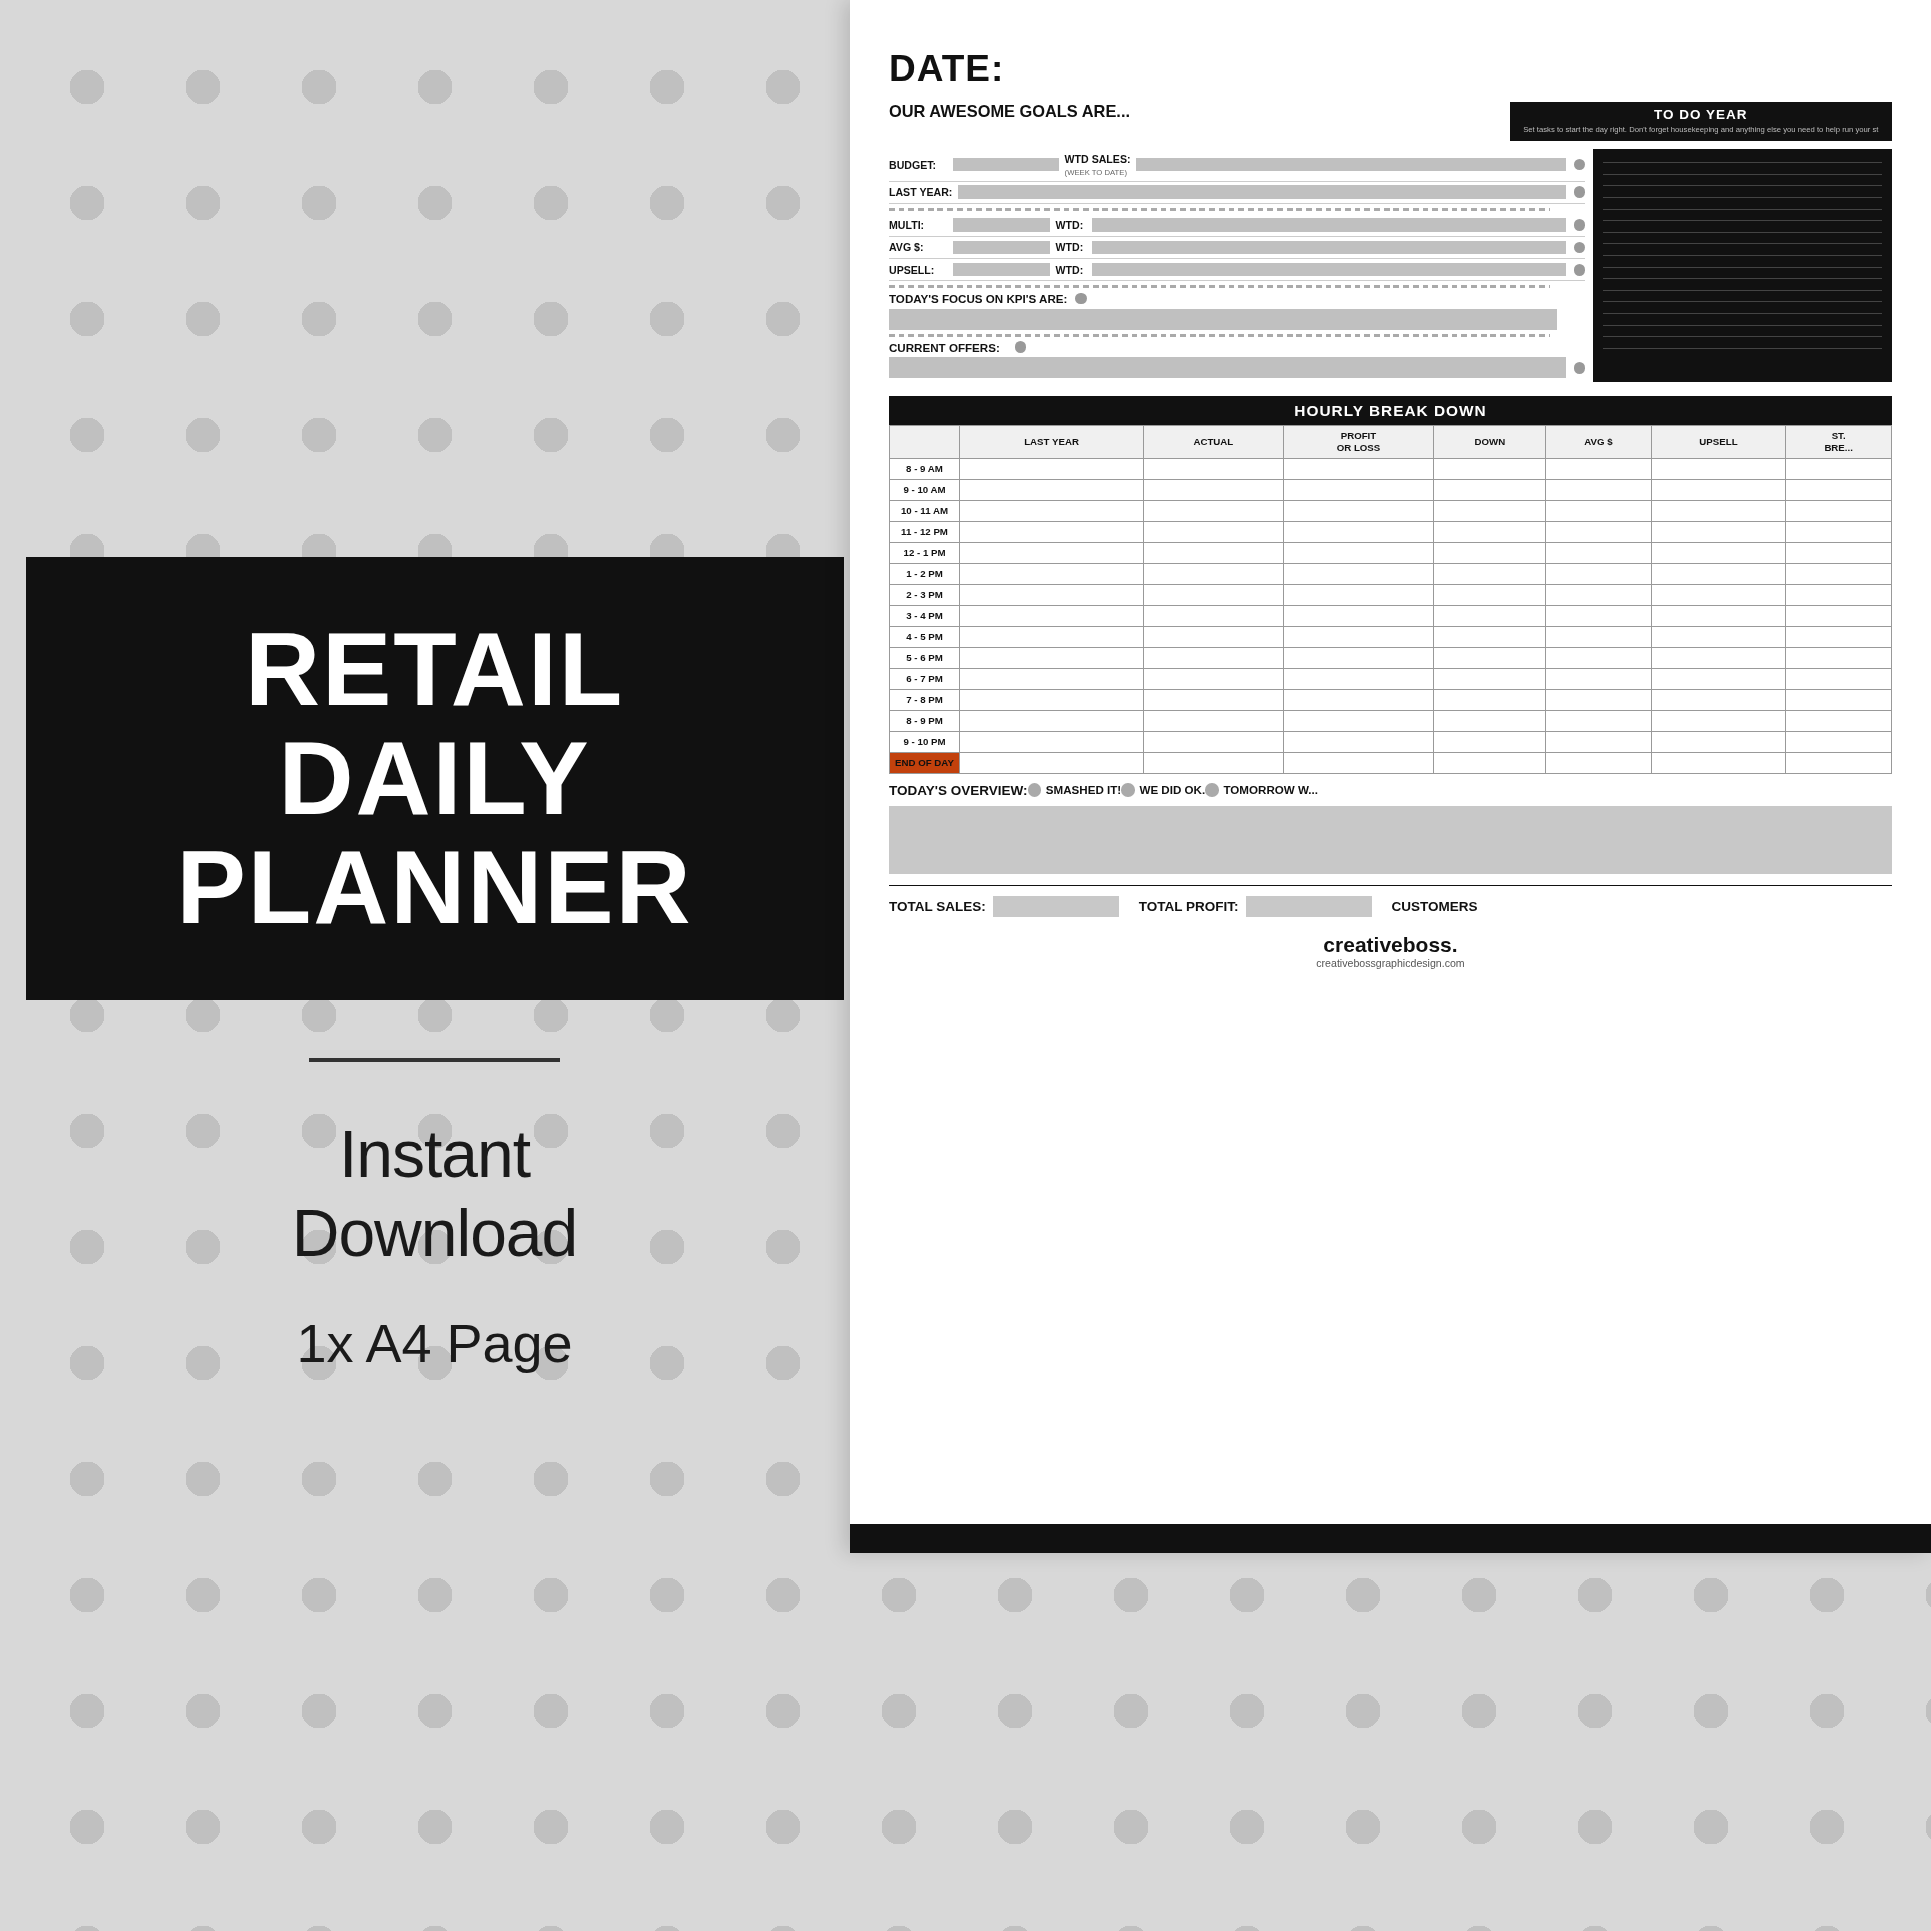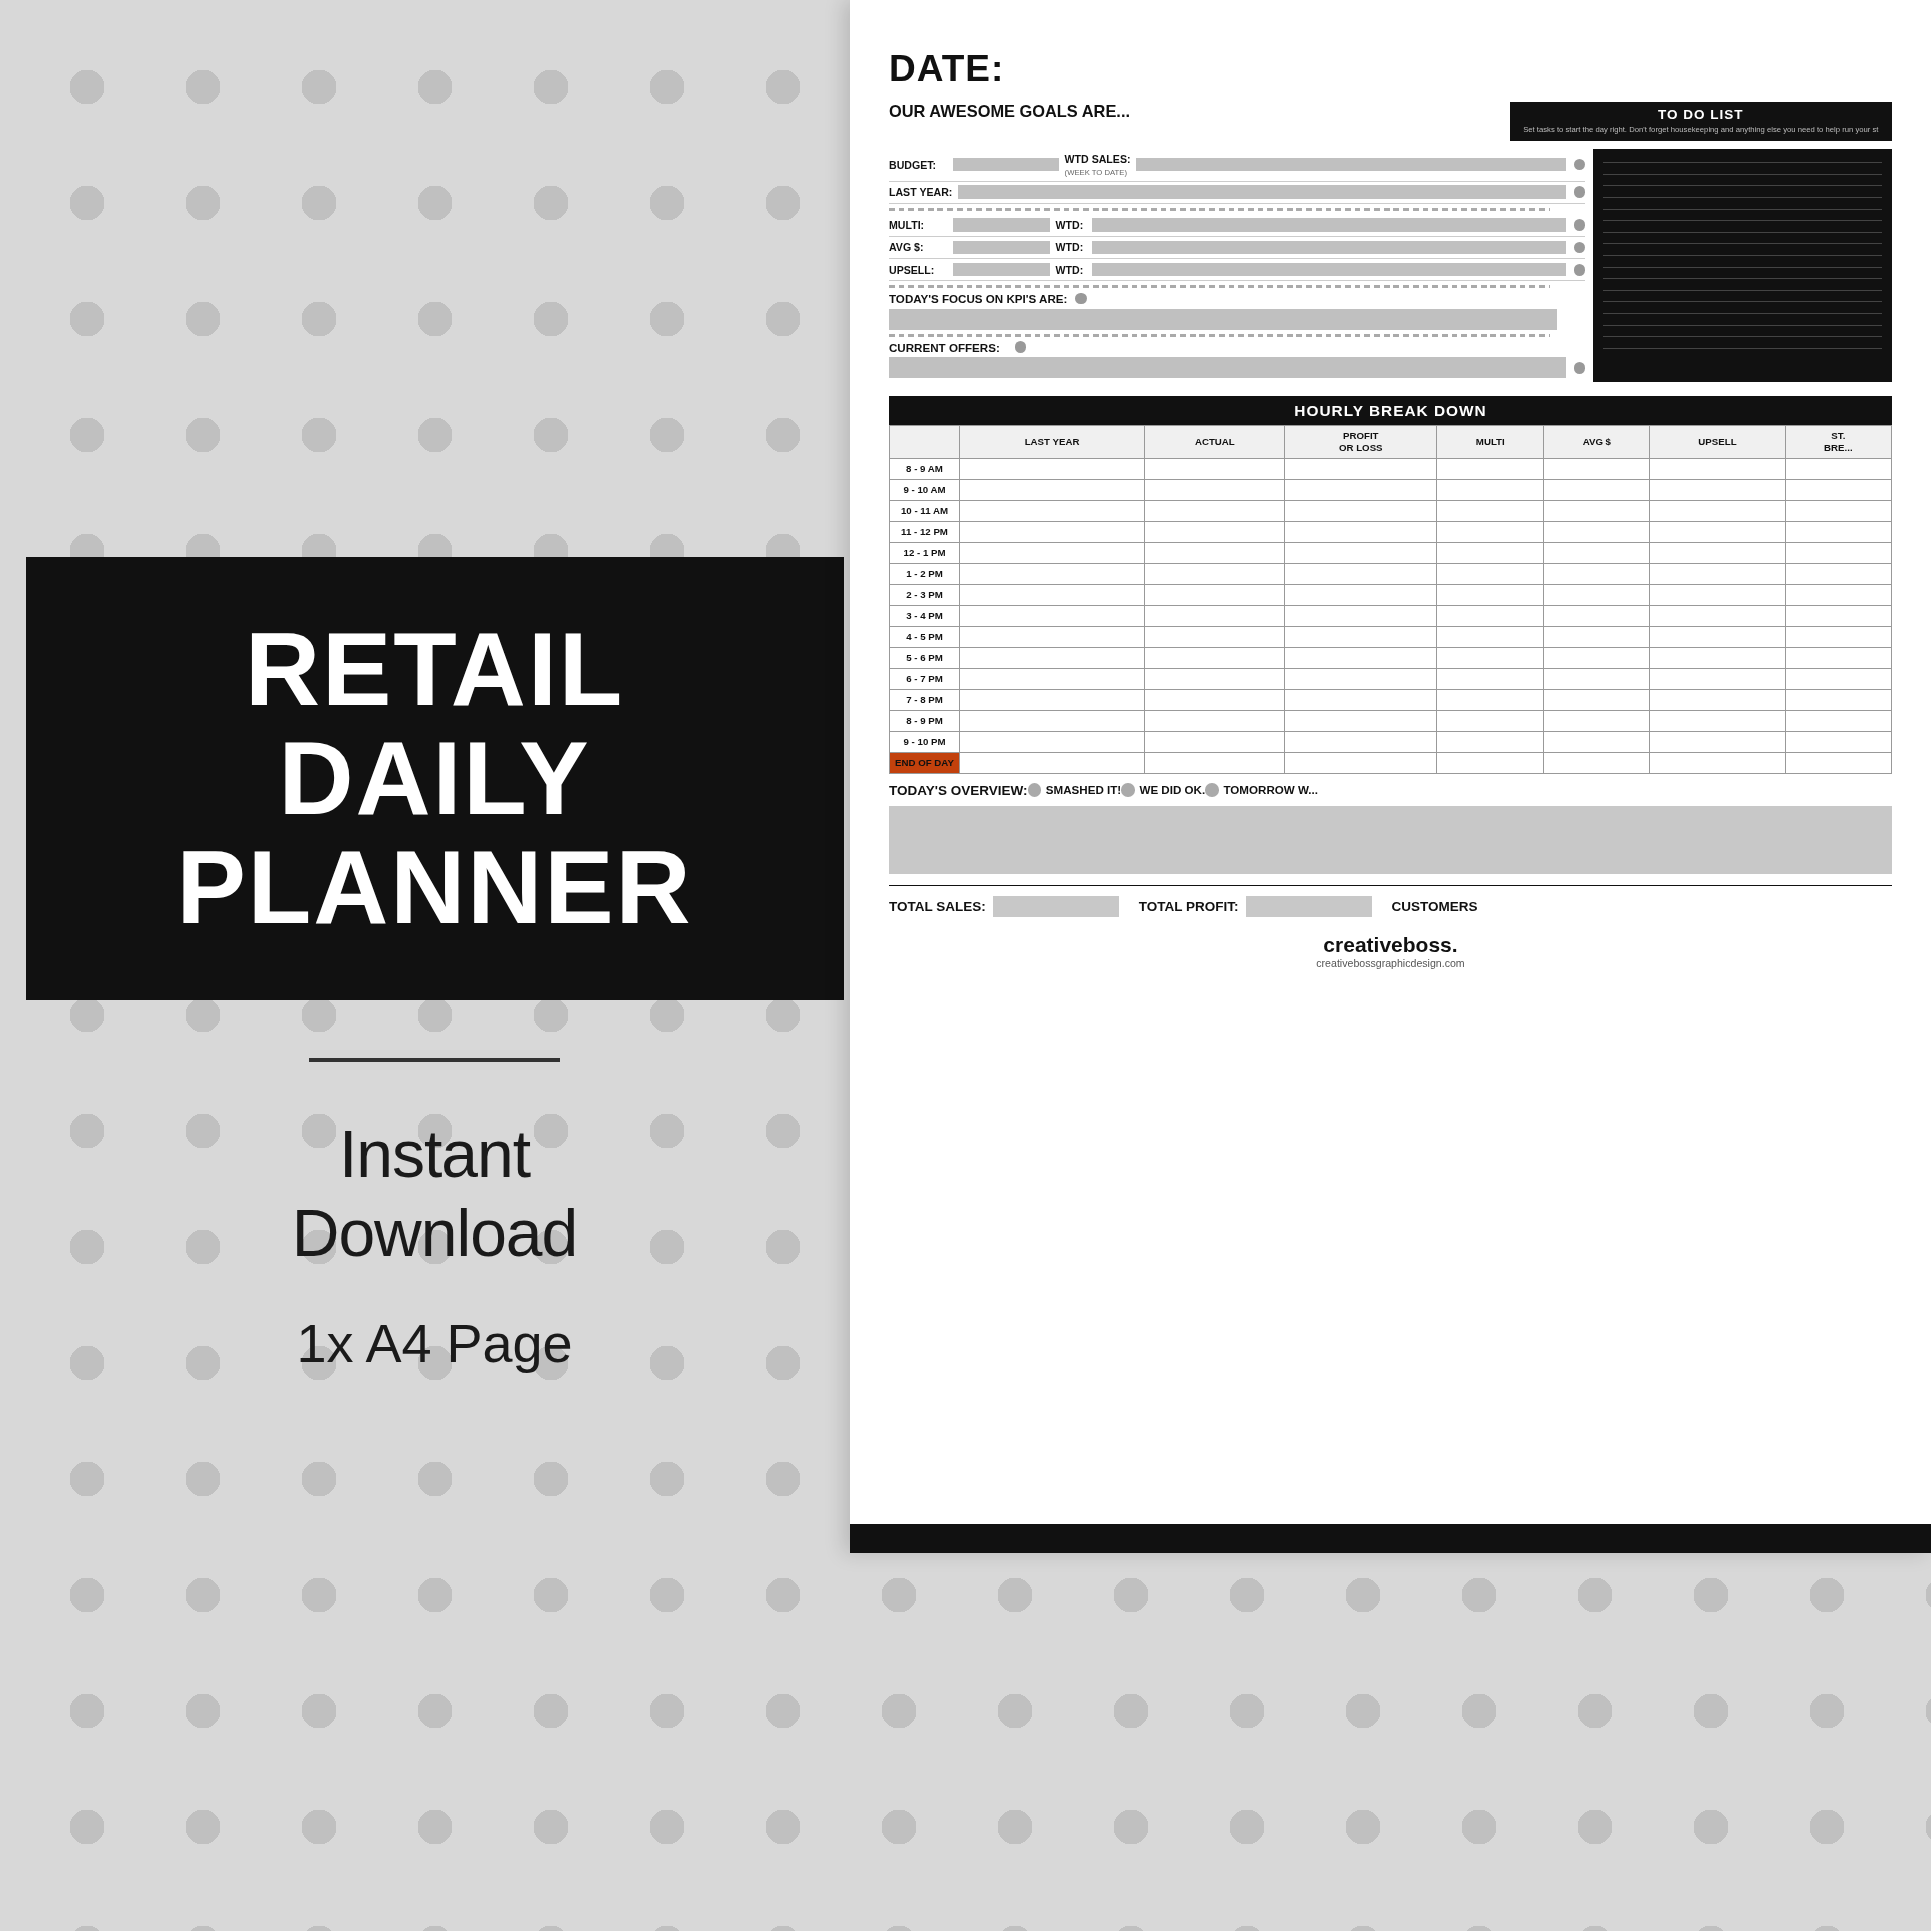--- a/index.html
+++ b/index.html
@@ -346,21 +346,21 @@
   <div class="page-info">1x A4 Page</div>
 </div>
 
 <div class="right-panel">
 
   <div class="date-label">DATE:</div>
 
   <div style="display:flex; align-items:flex-start; justify-content:space-between; margin-bottom:7.7px;">
     <div style="font-size:16.4px; font-weight:900; color:#111;">OUR AWESOME GOALS ARE...</div>
     <div class="todo-header-box">
-      <div class="todo-header-title">TO DO LIST</div>
+      <div class="todo-header-title">TO DO YEAR</div>
       <div class="todo-description">Set tasks to start the day right. Don't forget housekeeping and anything else you need to help run your st</div>
     </div>
   </div>
 
   <div style="display:flex; gap:0; margin-bottom:5.8px;">
 
     <div style="flex:1; padding-right:7.7px;">
 
       <div style="display:flex; align-items:center; gap:5.8px; padding:3.9px 0; border-bottom:1px solid #ccc;">
         <span class="ml-label" style="font-size:10.6px;font-weight:900;min-width:58px;">BUDGET:</span>
@@ -450,21 +450,21 @@
 
   <div class="hourly-section">
     <div class="hourly-header">HOURLY BREAK DOWN</div>
     <table class="hourly-table">
       <thead>
         <tr>
           <th style="width:70px;"></th>
           <th>LAST YEAR</th>
           <th>ACTUAL</th>
           <th>PROFIT<br>OR LOSS</th>
-          <th>MULTI</th>
+          <th>DOWN</th>
           <th>AVG $</th>
           <th>UPSELL</th>
           <th>ST.<br>BRE...</th>
         </tr>
       </thead>
       <tbody id="hourly-tbody">
       <tr>
       <td class="time-cell">8 - 9 AM</td>
       <td></td>
       <td></td>

